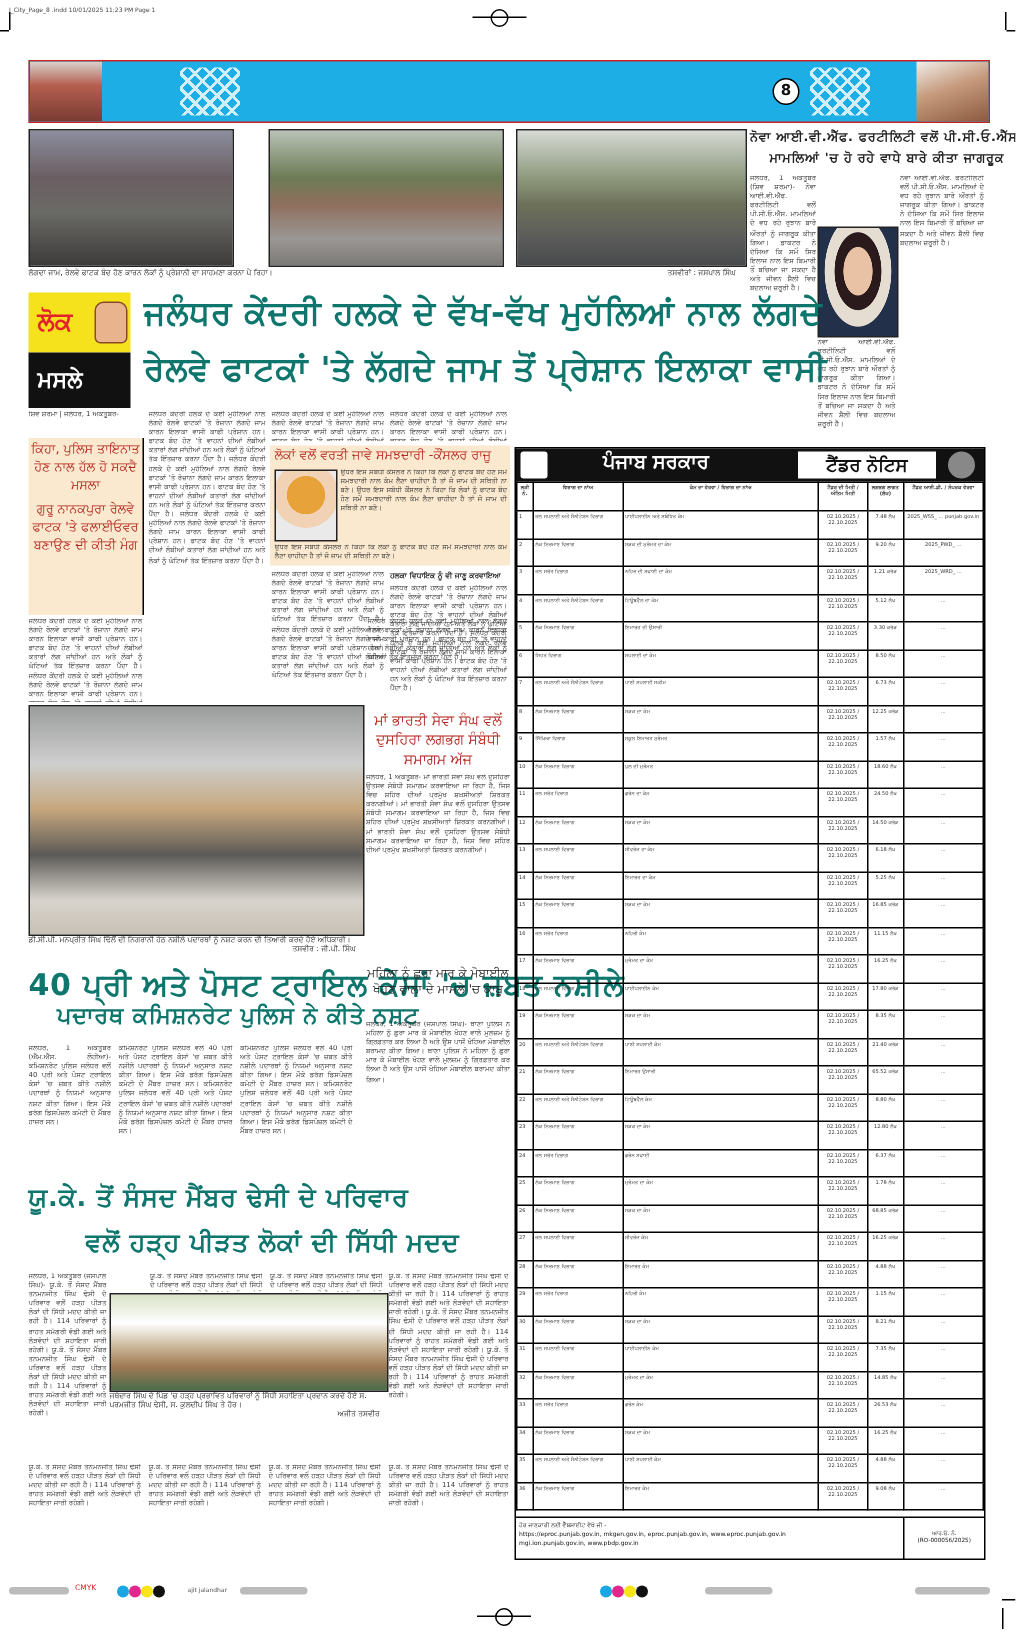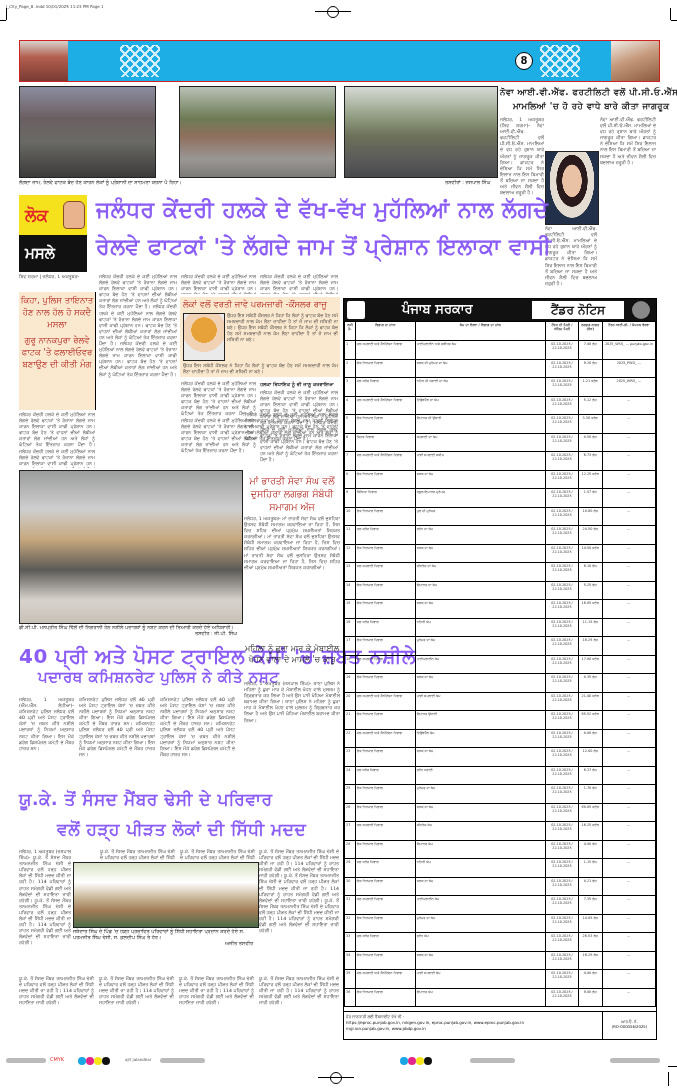--- a/index.html
+++ b/index.html
@@ -24,21 +24,21 @@
   .mh-sub1{left:56px;top:25px;font-size:6px;color:#fff;}
   .mh-sub2{left:160px;top:25px;font-size:6px;color:#111;font-weight:bold;}
   .mh-page{left:495px;top:11px;width:16px;height:16px;border-radius:50%;background:#fff;border:1px solid #000;font-size:10px;font-weight:bold;text-align:center;line-height:16px;}
   
   .photo{border:1px solid #222;}
   .ph1{left:19px;top:86px;width:135px;height:90px;background:linear-gradient(180deg,#8b8d9e 0%,#6b5e62 35%,#6a6a66 60%,#3d3b3a 100%);}
   .ph2{left:179px;top:86px;width:155px;height:90px;background:linear-gradient(180deg,#b9c2b6 0%,#6d7b55 35%,#8f6f5e 55%,#9a9794 80%,#7c7a77 100%);}
   .ph3{left:344px;top:86px;width:152px;height:90px;background:linear-gradient(180deg,#d7dad5 0%,#8e9a7e 35%,#6d7059 55%,#5b5b5a 80%,#48494b 100%);}
   .caption{font-size:5px;color:#222;white-space:nowrap;}
   
-  .hl{font-weight:bold;color:#8b5cf6;white-space:nowrap;letter-spacing:.5px;}
+  .hl{font-weight:bold;color:#0f766e;white-space:nowrap;letter-spacing:.5px;}
   .lok-badge{left:19px;top:195px;width:68px;height:77px;}
   .lok-top{left:0;top:0;width:68px;height:40px;background:#f6e21c;color:#e3232b;font-size:17px;font-weight:bold;line-height:40px;padding-left:6px;box-sizing:border-box;}
   .lok-bot{left:0;top:40px;width:68px;height:37px;background:#111;color:#fff;font-size:15px;font-weight:bold;line-height:37px;padding-left:6px;box-sizing:border-box;}
   .fist{left:44px;top:6px;width:20px;height:26px;background:#e9b38e;border-radius:6px 6px 4px 4px;border:1px solid #8a4a2a;}
   .body-text{font-size:4.6px;line-height:6.1px;color:#333;text-align:justify;overflow:hidden;}
   .side-box{left:19px;top:292px;width:76px;height:118px;background:#fbe9cf;border-right:1px solid #000;}
   .side-item{font-size:8.5px;line-height:12px;color:#b3261e;text-align:center;}
   .quote-box{left:180px;top:297px;width:160px;height:80px;background:#fbe9cf;}
   .quote-title{left:183px;top:299px;font-size:8.5px;color:#b3261e;white-space:nowrap;}
   .portrait{border:1px solid #222;}
@@ -117,21 +117,21 @@
 <div class="abs side-box">
   <div class="side-item" style="margin-top:2px;">ਕਿਹਾ, ਪੁਲਿਸ ਤਾਇਨਾਤ ਹੋਣ ਨਾਲ ਹੱਲ ਹੋ ਸਕਦੈ ਮਸਲਾ</div>
   <div class="side-item" style="margin-top:4px;">ਗੁਰੂ ਨਾਨਕਪੁਰਾ ਰੇਲਵੇ ਫਾਟਕ 'ਤੇ ਫਲਾਈਓਵਰ ਬਣਾਉਣ ਦੀ ਕੀਤੀ ਮੰਗ</div>
 </div>
 <div class="abs body-text" style="left:99px;top:274px;width:78px;height:158px;"><span>ਜਲੰਧਰ ਕੇਂਦਰੀ ਹਲਕੇ ਦੇ ਕਈ ਮੁਹੱਲਿਆਂ ਨਾਲ ਲੱਗਦੇ ਰੇਲਵੇ ਫਾਟਕਾਂ 'ਤੇ ਰੋਜ਼ਾਨਾ ਲੱਗਦੇ ਜਾਮ ਕਾਰਨ ਇਲਾਕਾ ਵਾਸੀ ਕਾਫੀ ਪ੍ਰੇਸ਼ਾਨ ਹਨ। ਫਾਟਕ ਬੰਦ ਹੋਣ 'ਤੇ ਵਾਹਨਾਂ ਦੀਆਂ ਲੰਬੀਆਂ ਕਤਾਰਾਂ ਲੱਗ ਜਾਂਦੀਆਂ ਹਨ ਅਤੇ ਲੋਕਾਂ ਨੂੰ ਘੰਟਿਆਂ ਤੱਕ ਇੰਤਜ਼ਾਰ ਕਰਨਾ ਪੈਂਦਾ ਹੈ।</span> <span>ਜਲੰਧਰ ਕੇਂਦਰੀ ਹਲਕੇ ਦੇ ਕਈ ਮੁਹੱਲਿਆਂ ਨਾਲ ਲੱਗਦੇ ਰੇਲਵੇ ਫਾਟਕਾਂ 'ਤੇ ਰੋਜ਼ਾਨਾ ਲੱਗਦੇ ਜਾਮ ਕਾਰਨ ਇਲਾਕਾ ਵਾਸੀ ਕਾਫੀ ਪ੍ਰੇਸ਼ਾਨ ਹਨ। ਫਾਟਕ ਬੰਦ ਹੋਣ 'ਤੇ ਵਾਹਨਾਂ ਦੀਆਂ ਲੰਬੀਆਂ ਕਤਾਰਾਂ ਲੱਗ ਜਾਂਦੀਆਂ ਹਨ ਅਤੇ ਲੋਕਾਂ ਨੂੰ ਘੰਟਿਆਂ ਤੱਕ ਇੰਤਜ਼ਾਰ ਕਰਨਾ ਪੈਂਦਾ ਹੈ।</span> <span>ਜਲੰਧਰ ਕੇਂਦਰੀ ਹਲਕੇ ਦੇ ਕਈ ਮੁਹੱਲਿਆਂ ਨਾਲ ਲੱਗਦੇ ਰੇਲਵੇ ਫਾਟਕਾਂ 'ਤੇ ਰੋਜ਼ਾਨਾ ਲੱਗਦੇ ਜਾਮ ਕਾਰਨ ਇਲਾਕਾ ਵਾਸੀ ਕਾਫੀ ਪ੍ਰੇਸ਼ਾਨ ਹਨ। ਫਾਟਕ ਬੰਦ ਹੋਣ 'ਤੇ ਵਾਹਨਾਂ ਦੀਆਂ ਲੰਬੀਆਂ ਕਤਾਰਾਂ ਲੱਗ ਜਾਂਦੀਆਂ ਹਨ ਅਤੇ ਲੋਕਾਂ ਨੂੰ ਘੰਟਿਆਂ ਤੱਕ ਇੰਤਜ਼ਾਰ ਕਰਨਾ ਪੈਂਦਾ ਹੈ।</span></div>
 <div class="abs body-text" style="left:181px;top:274px;width:75px;height:20px;"><span>ਜਲੰਧਰ ਕੇਂਦਰੀ ਹਲਕੇ ਦੇ ਕਈ ਮੁਹੱਲਿਆਂ ਨਾਲ ਲੱਗਦੇ ਰੇਲਵੇ ਫਾਟਕਾਂ 'ਤੇ ਰੋਜ਼ਾਨਾ ਲੱਗਦੇ ਜਾਮ ਕਾਰਨ ਇਲਾਕਾ ਵਾਸੀ ਕਾਫੀ ਪ੍ਰੇਸ਼ਾਨ ਹਨ। ਫਾਟਕ ਬੰਦ ਹੋਣ 'ਤੇ ਵਾਹਨਾਂ ਦੀਆਂ ਲੰਬੀਆਂ ਕਤਾਰਾਂ ਲੱਗ ਜਾਂਦੀਆਂ ਹਨ ਅਤੇ ਲੋਕਾਂ ਨੂੰ ਘੰਟਿਆਂ ਤੱਕ ਇੰਤਜ਼ਾਰ ਕਰਨਾ ਪੈਂਦਾ ਹੈ।</span></div>
 <div class="abs body-text" style="left:260px;top:274px;width:78px;height:20px;"><span>ਜਲੰਧਰ ਕੇਂਦਰੀ ਹਲਕੇ ਦੇ ਕਈ ਮੁਹੱਲਿਆਂ ਨਾਲ ਲੱਗਦੇ ਰੇਲਵੇ ਫਾਟਕਾਂ 'ਤੇ ਰੋਜ਼ਾਨਾ ਲੱਗਦੇ ਜਾਮ ਕਾਰਨ ਇਲਾਕਾ ਵਾਸੀ ਕਾਫੀ ਪ੍ਰੇਸ਼ਾਨ ਹਨ। ਫਾਟਕ ਬੰਦ ਹੋਣ 'ਤੇ ਵਾਹਨਾਂ ਦੀਆਂ ਲੰਬੀਆਂ ਕਤਾਰਾਂ ਲੱਗ ਜਾਂਦੀਆਂ ਹਨ ਅਤੇ ਲੋਕਾਂ ਨੂੰ ਘੰਟਿਆਂ ਤੱਕ ਇੰਤਜ਼ਾਰ ਕਰਨਾ ਪੈਂਦਾ ਹੈ।</span></div>
 <div class="abs body-text" style="left:19px;top:412px;width:76px;height:56px;"><span>ਜਲੰਧਰ ਕੇਂਦਰੀ ਹਲਕੇ ਦੇ ਕਈ ਮੁਹੱਲਿਆਂ ਨਾਲ ਲੱਗਦੇ ਰੇਲਵੇ ਫਾਟਕਾਂ 'ਤੇ ਰੋਜ਼ਾਨਾ ਲੱਗਦੇ ਜਾਮ ਕਾਰਨ ਇਲਾਕਾ ਵਾਸੀ ਕਾਫੀ ਪ੍ਰੇਸ਼ਾਨ ਹਨ। ਫਾਟਕ ਬੰਦ ਹੋਣ 'ਤੇ ਵਾਹਨਾਂ ਦੀਆਂ ਲੰਬੀਆਂ ਕਤਾਰਾਂ ਲੱਗ ਜਾਂਦੀਆਂ ਹਨ ਅਤੇ ਲੋਕਾਂ ਨੂੰ ਘੰਟਿਆਂ ਤੱਕ ਇੰਤਜ਼ਾਰ ਕਰਨਾ ਪੈਂਦਾ ਹੈ।</span> <span>ਜਲੰਧਰ ਕੇਂਦਰੀ ਹਲਕੇ ਦੇ ਕਈ ਮੁਹੱਲਿਆਂ ਨਾਲ ਲੱਗਦੇ ਰੇਲਵੇ ਫਾਟਕਾਂ 'ਤੇ ਰੋਜ਼ਾਨਾ ਲੱਗਦੇ ਜਾਮ ਕਾਰਨ ਇਲਾਕਾ ਵਾਸੀ ਕਾਫੀ ਪ੍ਰੇਸ਼ਾਨ ਹਨ। ਫਾਟਕ ਬੰਦ ਹੋਣ 'ਤੇ ਵਾਹਨਾਂ ਦੀਆਂ ਲੰਬੀਆਂ ਕਤਾਰਾਂ ਲੱਗ ਜਾਂਦੀਆਂ ਹਨ ਅਤੇ ਲੋਕਾਂ ਨੂੰ ਘੰਟਿਆਂ ਤੱਕ ਇੰਤਜ਼ਾਰ ਕਰਨਾ ਪੈਂਦਾ ਹੈ।</span></div>
 
 <div class="abs quote-box"></div>
-<div class="abs quote-title">ਲੋਕਾਂ ਵਲੋਂ ਵਰਤੀ ਜਾਵੇ ਪਰਮਜਾਰੀ -ਕੌਂਸਲਰ ਰਾਜੂ</div>
+<div class="abs quote-title">ਲੋਕਾਂ ਵਲੋਂ ਵਰਤੀ ਜਾਵੇ ਸਮਝਦਾਰੀ -ਕੌਂਸਲਰ ਰਾਜੂ</div>
 <div class="abs portrait por1"></div>
 <div class="abs body-text" style="left:227px;top:313px;width:111px;height:50px;"><span>ਉਧਰ ਇਸ ਸਬੰਧੀ ਕੌਂਸਲਰ ਨੇ ਕਿਹਾ ਕਿ ਲੋਕਾਂ ਨੂੰ ਫਾਟਕ ਬੰਦ ਹੋਣ ਸਮੇਂ ਸਮਝਦਾਰੀ ਨਾਲ ਕੰਮ ਲੈਣਾ ਚਾਹੀਦਾ ਹੈ ਤਾਂ ਜੋ ਜਾਮ ਦੀ ਸਥਿਤੀ ਨਾ ਬਣੇ।</span> <span>ਉਧਰ ਇਸ ਸਬੰਧੀ ਕੌਂਸਲਰ ਨੇ ਕਿਹਾ ਕਿ ਲੋਕਾਂ ਨੂੰ ਫਾਟਕ ਬੰਦ ਹੋਣ ਸਮੇਂ ਸਮਝਦਾਰੀ ਨਾਲ ਕੰਮ ਲੈਣਾ ਚਾਹੀਦਾ ਹੈ ਤਾਂ ਜੋ ਜਾਮ ਦੀ ਸਥਿਤੀ ਨਾ ਬਣੇ।</span></div>
 <div class="abs body-text" style="left:183px;top:363px;width:155px;height:12px;"><span>ਉਧਰ ਇਸ ਸਬੰਧੀ ਕੌਂਸਲਰ ਨੇ ਕਿਹਾ ਕਿ ਲੋਕਾਂ ਨੂੰ ਫਾਟਕ ਬੰਦ ਹੋਣ ਸਮੇਂ ਸਮਝਦਾਰੀ ਨਾਲ ਕੰਮ ਲੈਣਾ ਚਾਹੀਦਾ ਹੈ ਤਾਂ ਜੋ ਜਾਮ ਦੀ ਸਥਿਤੀ ਨਾ ਬਣੇ।</span></div>
 
 <div class="abs body-text" style="left:181px;top:381px;width:75px;height:86px;"><span>ਜਲੰਧਰ ਕੇਂਦਰੀ ਹਲਕੇ ਦੇ ਕਈ ਮੁਹੱਲਿਆਂ ਨਾਲ ਲੱਗਦੇ ਰੇਲਵੇ ਫਾਟਕਾਂ 'ਤੇ ਰੋਜ਼ਾਨਾ ਲੱਗਦੇ ਜਾਮ ਕਾਰਨ ਇਲਾਕਾ ਵਾਸੀ ਕਾਫੀ ਪ੍ਰੇਸ਼ਾਨ ਹਨ। ਫਾਟਕ ਬੰਦ ਹੋਣ 'ਤੇ ਵਾਹਨਾਂ ਦੀਆਂ ਲੰਬੀਆਂ ਕਤਾਰਾਂ ਲੱਗ ਜਾਂਦੀਆਂ ਹਨ ਅਤੇ ਲੋਕਾਂ ਨੂੰ ਘੰਟਿਆਂ ਤੱਕ ਇੰਤਜ਼ਾਰ ਕਰਨਾ ਪੈਂਦਾ ਹੈ।</span> <span>ਜਲੰਧਰ ਕੇਂਦਰੀ ਹਲਕੇ ਦੇ ਕਈ ਮੁਹੱਲਿਆਂ ਨਾਲ ਲੱਗਦੇ ਰੇਲਵੇ ਫਾਟਕਾਂ 'ਤੇ ਰੋਜ਼ਾਨਾ ਲੱਗਦੇ ਜਾਮ ਕਾਰਨ ਇਲਾਕਾ ਵਾਸੀ ਕਾਫੀ ਪ੍ਰੇਸ਼ਾਨ ਹਨ। ਫਾਟਕ ਬੰਦ ਹੋਣ 'ਤੇ ਵਾਹਨਾਂ ਦੀਆਂ ਲੰਬੀਆਂ ਕਤਾਰਾਂ ਲੱਗ ਜਾਂਦੀਆਂ ਹਨ ਅਤੇ ਲੋਕਾਂ ਨੂੰ ਘੰਟਿਆਂ ਤੱਕ ਇੰਤਜ਼ਾਰ ਕਰਨਾ ਪੈਂਦਾ ਹੈ।</span></div>
 <div class="abs" style="left:260px;top:381px;font-size:5px;font-weight:bold;color:#222;white-space:nowrap;">ਹਲਕਾ ਵਿਧਾਇਕ ਨੂੰ ਵੀ ਜਾਣੂ ਕਰਵਾਇਆ</div>
 <div class="abs body-text" style="left:260px;top:390px;width:78px;height:78px;"><span>ਜਲੰਧਰ ਕੇਂਦਰੀ ਹਲਕੇ ਦੇ ਕਈ ਮੁਹੱਲਿਆਂ ਨਾਲ ਲੱਗਦੇ ਰੇਲਵੇ ਫਾਟਕਾਂ 'ਤੇ ਰੋਜ਼ਾਨਾ ਲੱਗਦੇ ਜਾਮ ਕਾਰਨ ਇਲਾਕਾ ਵਾਸੀ ਕਾਫੀ ਪ੍ਰੇਸ਼ਾਨ ਹਨ। ਫਾਟਕ ਬੰਦ ਹੋਣ 'ਤੇ ਵਾਹਨਾਂ ਦੀਆਂ ਲੰਬੀਆਂ ਕਤਾਰਾਂ ਲੱਗ ਜਾਂਦੀਆਂ ਹਨ ਅਤੇ ਲੋਕਾਂ ਨੂੰ ਘੰਟਿਆਂ ਤੱਕ ਇੰਤਜ਼ਾਰ ਕਰਨਾ ਪੈਂਦਾ ਹੈ।</span> <span>ਜਲੰਧਰ ਕੇਂਦਰੀ ਹਲਕੇ ਦੇ ਕਈ ਮੁਹੱਲਿਆਂ ਨਾਲ ਲੱਗਦੇ ਰੇਲਵੇ ਫਾਟਕਾਂ 'ਤੇ ਰੋਜ਼ਾਨਾ ਲੱਗਦੇ ਜਾਮ ਕਾਰਨ ਇਲਾਕਾ ਵਾਸੀ ਕਾਫੀ ਪ੍ਰੇਸ਼ਾਨ ਹਨ। ਫਾਟਕ ਬੰਦ ਹੋਣ 'ਤੇ ਵਾਹਨਾਂ ਦੀਆਂ ਲੰਬੀਆਂ ਕਤਾਰਾਂ ਲੱਗ ਜਾਂਦੀਆਂ ਹਨ ਅਤੇ ਲੋਕਾਂ ਨੂੰ ਘੰਟਿਆਂ ਤੱਕ ਇੰਤਜ਼ਾਰ ਕਰਨਾ ਪੈਂਦਾ ਹੈ।</span></div>
 
 <div class="abs photo ph-big"></div>
 <div class="abs caption" style="left:19px;top:624px;width:222px;white-space:normal;line-height:6px;">ਡੀ.ਸੀ.ਪੀ. ਮਨਪ੍ਰੀਤ ਸਿੰਘ ਢਿੱਲੋਂ ਦੀ ਨਿਗਰਾਨੀ ਹੇਠ ਨਸ਼ੀਲੇ ਪਦਾਰਥਾਂ ਨੂੰ ਨਸ਼ਟ ਕਰਨ ਦੀ ਤਿਆਰੀ ਕਰਦੇ ਹੋਏ ਅਧਿਕਾਰੀ।</div>

